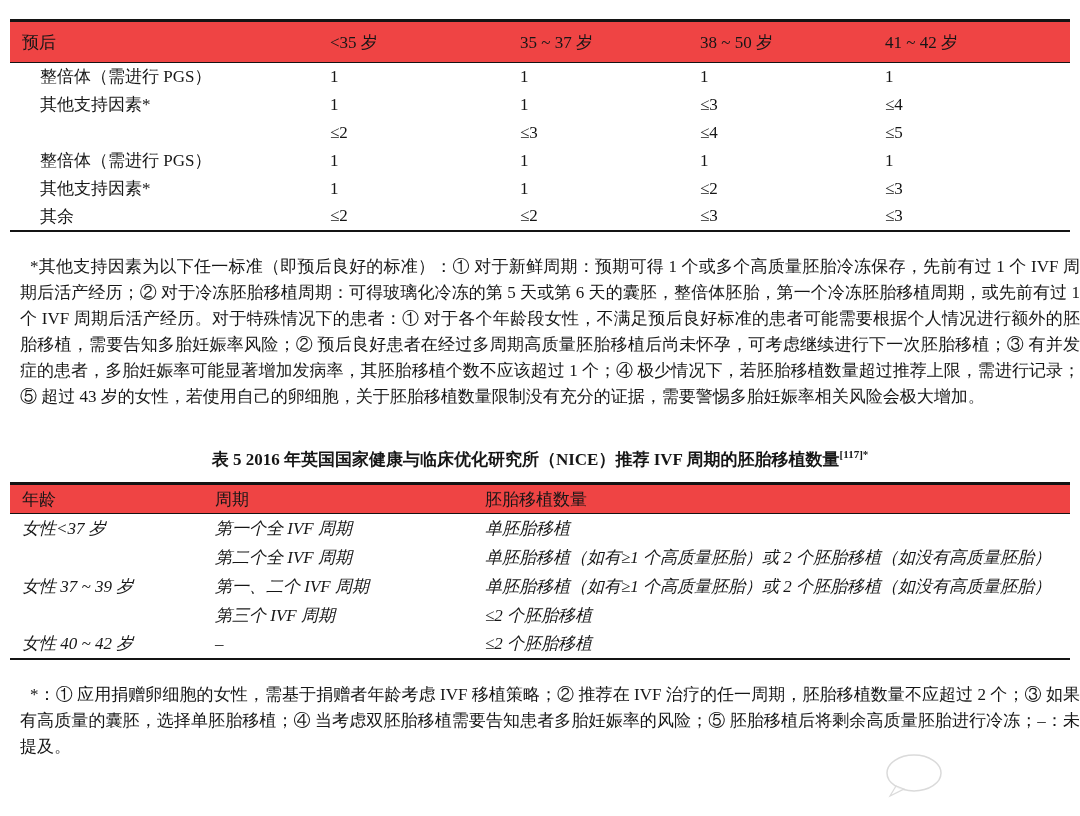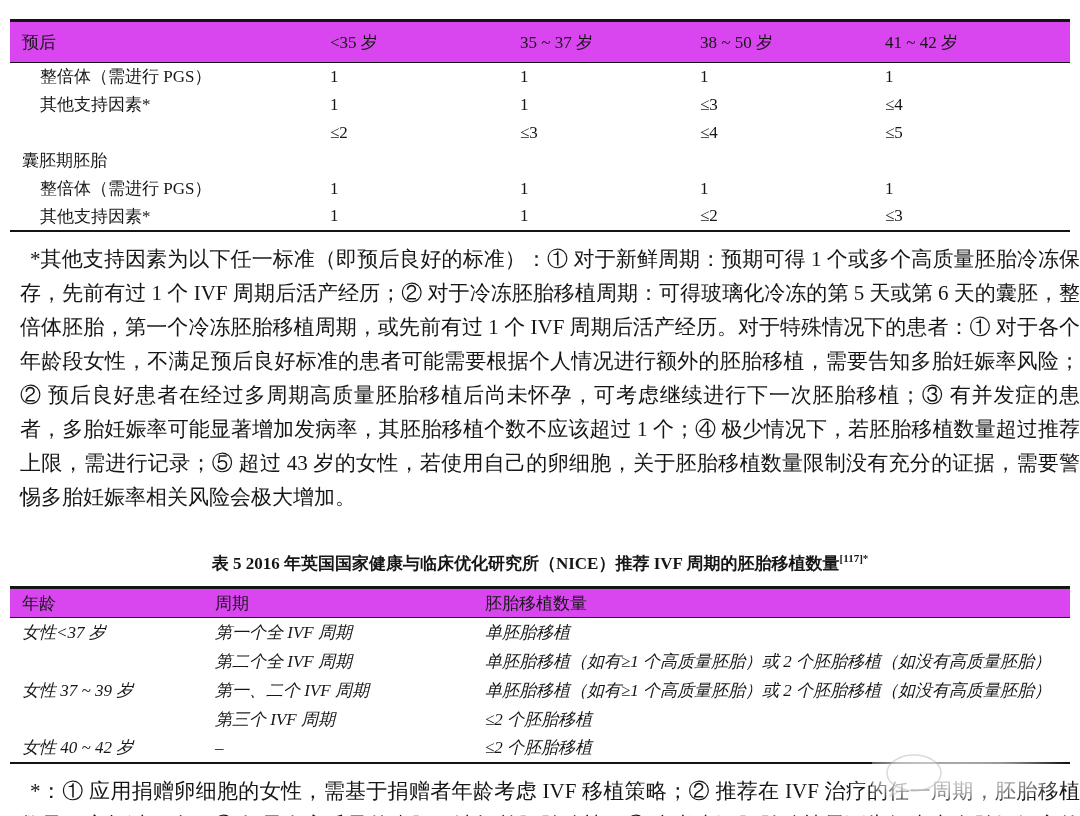--- a/index.html
+++ b/index.html
@@ -23,21 +23,21 @@
   }
   .tbl-title sup { font-size: 11px; font-weight: bold; }
 
   table {
     width: 1060px;
     border-collapse: collapse;
     table-layout: fixed;
     margin-top: 11px;
   }
   thead tr {
-    background: #d946ef;
+    background: #ef4444;
     border-top: 3px solid #141414;
     border-bottom: 1.5px solid #141414;
   }
   thead th {
     font-weight: normal;
     text-align: left;
     font-size: 17px;
     vertical-align: middle;
     padding: 0;
   }
@@ -49,23 +49,23 @@
     padding: 0;
   }
   .t4 td { height: 28px; }
   .t5 td { height: 29px; font-style: italic; }
   tbody tr:last-child { border-bottom: 2.5px solid #141414; }
   .c1 { padding-left: 12px; }
   tr.sub .c1 { padding-left: 30px; }
 
   .footnote {
     width: 1060px;
-    margin: 10px 10px 0 10px;
-    font-size: 21px;
-    line-height: 34px;
+    margin: 22px 10px 0 10px;
+    font-size: 17px;
+    line-height: 26px;
     text-align: justify;
     text-indent: 10px;
   }
   .gap { height: 26px; }
 
   .watermark {
     position: absolute;
     left: 872px; top: 748px;
     width: 200px; height: 56px;
     pointer-events: none;
@@ -114,39 +114,39 @@
         <td>≤3</td>
         <td>≤4</td>
       </tr>
       <tr class="sub">
         <td class="c1"></td>
         <td>≤2</td>
         <td>≤3</td>
         <td>≤4</td>
         <td>≤5</td>
       </tr>
-      <tr>
-        <td class="c1">囊胚期胚胎</td>
-        <td></td>
-        <td></td>
-        <td></td>
-        <td></td>
-      </tr>
       <tr class="sub">
         <td class="c1">整倍体（需进行 PGS）</td>
         <td>1</td>
         <td>1</td>
         <td>1</td>
         <td>1</td>
       </tr>
       <tr class="sub">
         <td class="c1">其他支持因素*</td>
         <td>1</td>
         <td>1</td>
         <td>≤2</td>
+        <td>≤3</td>
+      </tr>
+      <tr class="sub">
+        <td class="c1">其余</td>
+        <td>≤2</td>
+        <td>≤2</td>
+        <td>≤3</td>
         <td>≤3</td>
       </tr>
     </tbody>
   </table>
 
   <p class="footnote">*其他支持因素为以下任一标准（即预后良好的标准）：① 对于新鲜周期：预期可得 1 个或多个高质量胚胎冷冻保存，先前有过 1 个 IVF 周期后活产经历；② 对于冷冻胚胎移植周期：可得玻璃化冷冻的第 5 天或第 6 天的囊胚，整倍体胚胎，第一个冷冻胚胎移植周期，或先前有过 1 个 IVF 周期后活产经历。对于特殊情况下的患者：① 对于各个年龄段女性，不满足预后良好标准的患者可能需要根据个人情况进行额外的胚胎移植，需要告知多胎妊娠率风险；② 预后良好患者在经过多周期高质量胚胎移植后尚未怀孕，可考虑继续进行下一次胚胎移植；③ 有并发症的患者，多胎妊娠率可能显著增加发病率，其胚胎移植个数不应该超过 1 个；④ 极少情况下，若胚胎移植数量超过推荐上限，需进行记录；⑤ 超过 43 岁的女性，若使用自己的卵细胞，关于胚胎移植数量限制没有充分的证据，需要警惕多胎妊娠率相关风险会极大增加。</p>
 
   <div class="gap"></div>
 
   <p class="tbl-title"><span>表 5  2016 年英国国家健康与临床优化研究所（NICE）推荐 IVF 周期的胚胎移植数量</span><sup>[117]*</sup></p>

